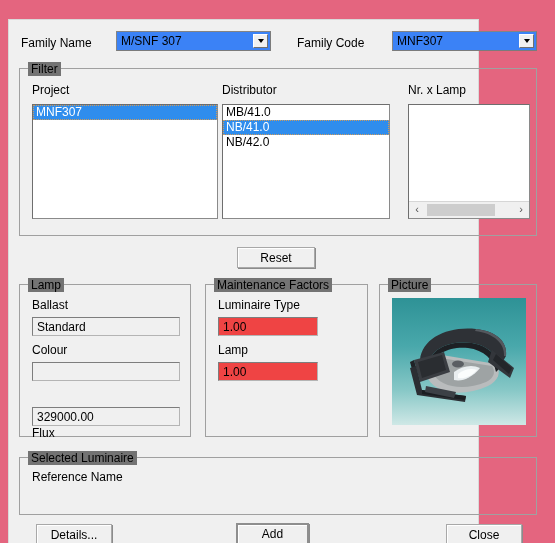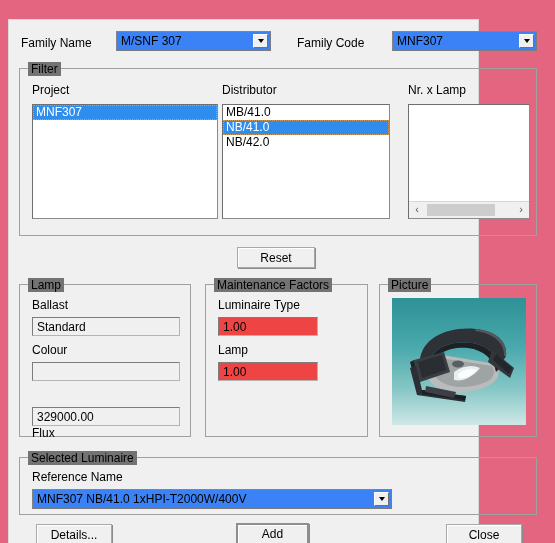--- a/index.html
+++ b/index.html
@@ -353,24 +353,20 @@
 
           <path d="M84 31 C104 33 116 44 114 58 L112 58 C113 46 102 35 83 33 Z" fill="#54585e"></path>
         </svg>
       </div>
     </div>
 
     <div class="groupbox" style="left:10px; top:437px; width:518px; height:58px;">
       <div class="group-title">Selected Luminaire</div>
 
       <div class="label" style="left:12px; top:12px;">Reference Name</div>
-      <div class="combo" style="left:12px; top:31px; width:360px; height:20px;">
-        <div class="txt">MNF307 NB/41.0 1xHPI-T2000W/400V</div>
-        <div class="arrowbox"></div>
-      </div>
     </div>
 
     <button class="btn" style="left:27px; top:504px; width:76px; height:21px;">Details...</button>
     <button class="btn default" style="left:227px; top:503px; width:73px; height:22px;">Add</button>
     <button class="btn" style="left:437px; top:504px; width:76px; height:21px;">Close</button>
 
   </div>
 </div>
 
 </body></html>

